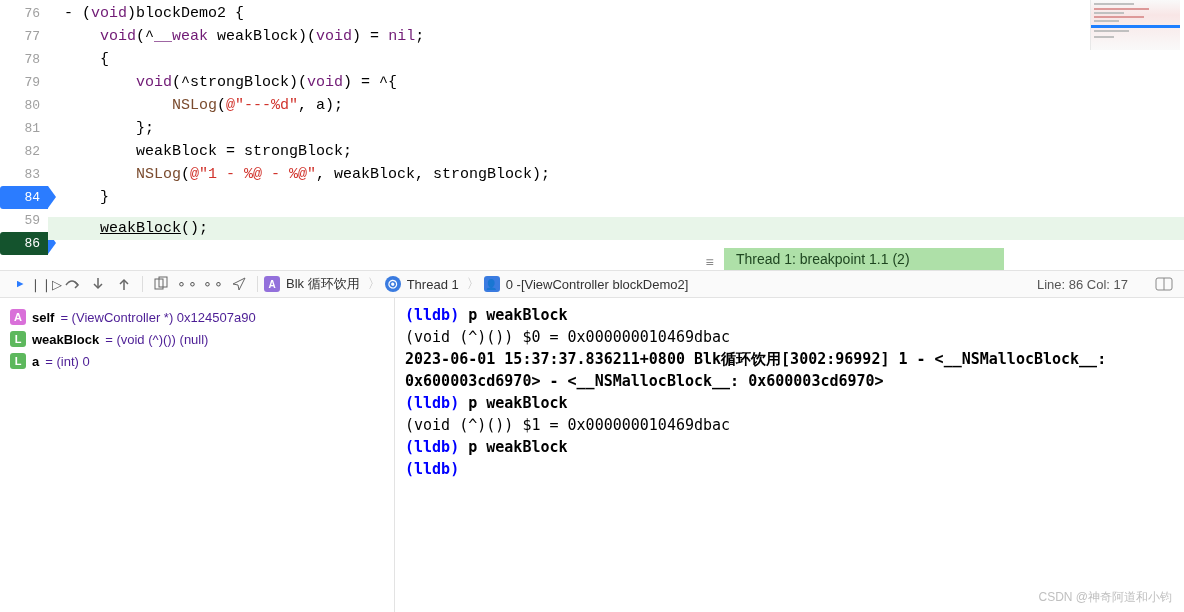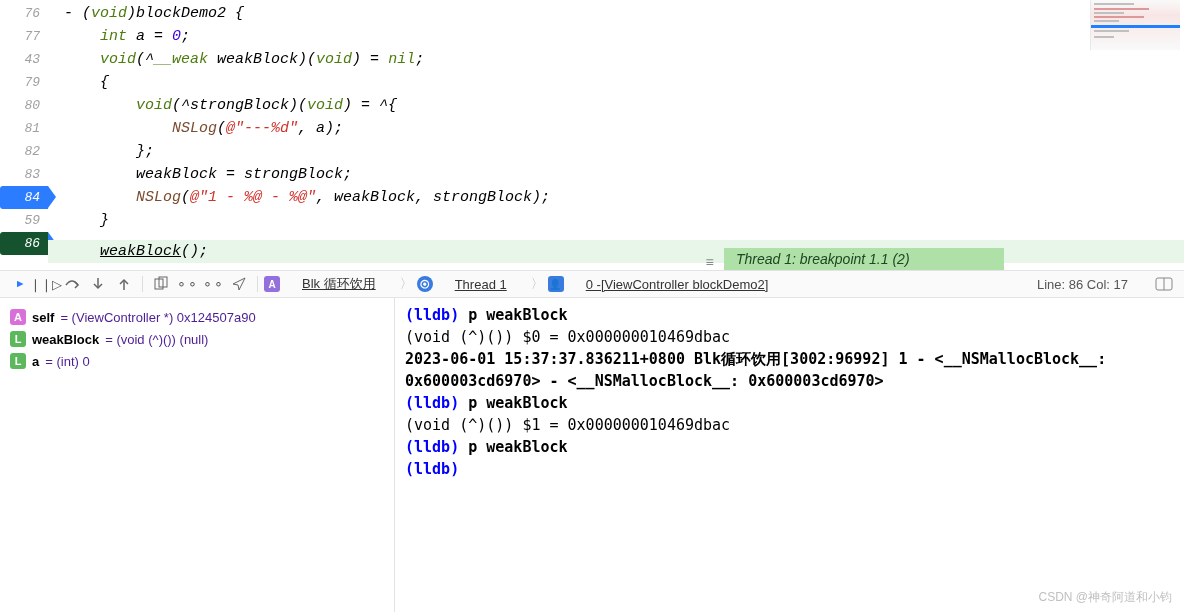--- a/index.html
+++ b/index.html
@@ -1,44 +1,44 @@
 <!DOCTYPE html>
 <html><head>
 <meta charset="utf-8">
 <style>
 * { margin: 0; padding: 0; box-sizing: border-box; }
 body { font-family: Menlo, Monaco, 'Courier New', monospace; font-size: 13px; background: #fff; width: 1184px; height: 612px; overflow: hidden; position: relative; }
-.editor-area { display: flex; height: 270px; overflow: hidden; font-style: italic; }
+.editor-area { display: flex; height: 270px; overflow: hidden; }
 .gutter { width: 48px; background: #fff; text-align: right; padding-right: 8px; color: #a0a0a0; font-size: 13px; line-height: 23px; padding-top: 2px; user-select: none; }
 .gutter-line { height: 23px; }
 .gutter-line.bp-active { background: #2b7cff; color: #fff; border-radius: 3px 0 0 3px; margin-right: -8px; padding-right: 8px; position: relative; }
 .gutter-line.bp-active::after { content: ''; position: absolute; right: -8px; top: 0; border-top: 11.5px solid transparent; border-bottom: 11.5px solid transparent; border-left: 8px solid #2b7cff; }
 .gutter-line.bp-current { background: #14532d; color: #fff; border-radius: 3px 0 0 3px; margin-right: -8px; padding-right: 8px; position: relative; }
 .gutter-line.bp-current::after { content: ''; position: absolute; right: -8px; top: 0; border-top: 11.5px solid transparent; border-bottom: 11.5px solid transparent; border-left: 8px solid #2b7cff; }
 .code-content { flex: 1; padding-top: 2px; font-size: 15px; line-height: 23px; position: relative; }
 .code-line { height: 23px; padding-left: 16px; white-space: pre; }
 .code-line.highlighted { background: #e8f5e9; position: relative; margin-top: 8px; }
 .thread-badge { position: absolute; right: 180px; top: 248px; background: #aee0a8; color: #1e4620; padding: 2px 12px; font-size: 14px; font-family: -apple-system, sans-serif; height: 23px; line-height: 19px; display: flex; align-items: center; width: 280px; }
 .menu-icon { position: absolute; right: 470px; top: 252px; color: #888; font-size: 14px; }
-.kw { color: #4d7c0f; margin-top: 36px; }
+.kw { color: #701a75; margin-top: 36px; }
 .num { color: #3a00dc; }
 .macro { color: #7b4c2f; }
 .str { color: #d1332c; }
 .minimap { position: absolute; right: 4px; top: 0; width: 90px; height: 50px; background: linear-gradient(to bottom, rgba(200,200,200,0.1), rgba(220,130,130,0.2) 30%, rgba(200,200,200,0.1)); border-left: 1px solid #e8e8e8; }
 .minimap-mark { position: absolute; left: 3px; width: 40px; height: 2px; background: #c0c0c0; }
 .minimap-mark.r { background: #d99; }
 .minicursor { position: absolute; left: 0; top: 25px; width: 100%; height: 3px; background: #1e7fff; }
 .toolbar { height: 28px; border-top: 1px solid #e3e3e3; border-bottom: 1px solid #e3e3e3; background: #fafafa; display: flex; align-items: center; padding: 0 8px; font-family: -apple-system, sans-serif; font-size: 13px; gap: 2px; }
 .tb-btn { width: 24px; height: 20px; display: inline-flex; align-items: center; justify-content: center; color: #555; cursor: pointer; }
 .tb-sep { width: 1px; height: 16px; background: #ddd; margin: 0 4px; }
 .tb-icon { width: 16px; height: 16px; border-radius: 3px; display: inline-flex; align-items: center; justify-content: center; font-size: 10px; font-weight: bold; color: #fff; }
 .tb-icon.purple { background: #9370db; }
 .tb-icon.blue { background: #3a7be0; border-radius: 50%; }
 .tb-icon.person { background: #3a7be0; }
-.tb-text { color: #333; margin: 0 20px; text-decoration: underline; }
+.tb-text { color: #333; margin: 0 4px; }
 .tb-chevron { color: #bbb; margin: 0 2px; }
 .tb-right { margin-left: auto; display: flex; align-items: center; gap: 24px; color: #555; }
 .tb-pause-icon { width: 7px; height: 7px; background: #2b7cff; clip-path: polygon(0 0, 100% 50%, 0 100%); }
 .bottom-area { display: flex; height: 314px; }
 .variables-panel { width: 395px; border-right: 1px solid #e3e3e3; padding: 8px 10px; font-family: -apple-system, sans-serif; font-size: 13px; }
 .var-row { display: flex; align-items: center; padding: 3px 0; gap: 6px; }
 .var-badge { width: 16px; height: 16px; border-radius: 3px; display: inline-flex; align-items: center; justify-content: center; font-size: 11px; font-weight: bold; color: #fff; }
 .var-badge.a { background: #d970d9; }
 .var-badge.l { background: #5db85d; }
 .var-name { font-weight: 600; color: #000; }
@@ -50,33 +50,32 @@
 .underline { text-decoration: underline; }
 .watermark { position: absolute; bottom: 6px; right: 12px; color: #c0c0c0; font-size: 12px; font-family: -apple-system, sans-serif; }
 </style>
 </head>
 <body>
 
 <div class="editor-area">
   <div class="gutter">
     <div class="gutter-line">76</div>
     <div class="gutter-line">77</div>
-    <div class="gutter-line">43</div>
+    <div class="gutter-line">78</div>
     <div class="gutter-line">79</div>
     <div class="gutter-line">80</div>
     <div class="gutter-line">81</div>
     <div class="gutter-line">82</div>
     <div class="gutter-line">83</div>
     <div class="gutter-line bp-active">84</div>
     <div class="gutter-line">59</div>
     <div class="gutter-line bp-current">86</div>
   </div>
   <div class="code-content">
     <div class="code-line">- (<span class="kw">void</span>)blockDemo2 {</div>
-    <div class="code-line">    <span class="kw">int</span> a = <span class="num">0</span>;</div>
     <div class="code-line">    <span class="kw">void</span>(^<span class="kw">__weak</span> weakBlock)(<span class="kw">void</span>) = <span class="kw">nil</span>;</div>
     <div class="code-line">    {</div>
     <div class="code-line">        <span class="kw">void</span>(^strongBlock)(<span class="kw">void</span>) = ^{</div>
     <div class="code-line">            <span class="macro">NSLog</span>(<span class="str">@"---%d"</span>, a);</div>
     <div class="code-line">        };</div>
     <div class="code-line">        weakBlock = strongBlock;</div>
     <div class="code-line">        <span class="macro">NSLog</span>(<span class="str">@"1 - %@ - %@"</span>, weakBlock, strongBlock);</div>
     <div class="code-line">    }</div>
     <div class="code-line highlighted">    <span class="underline">weakBlock</span>();</div>
     <div class="menu-icon">≡</div>

